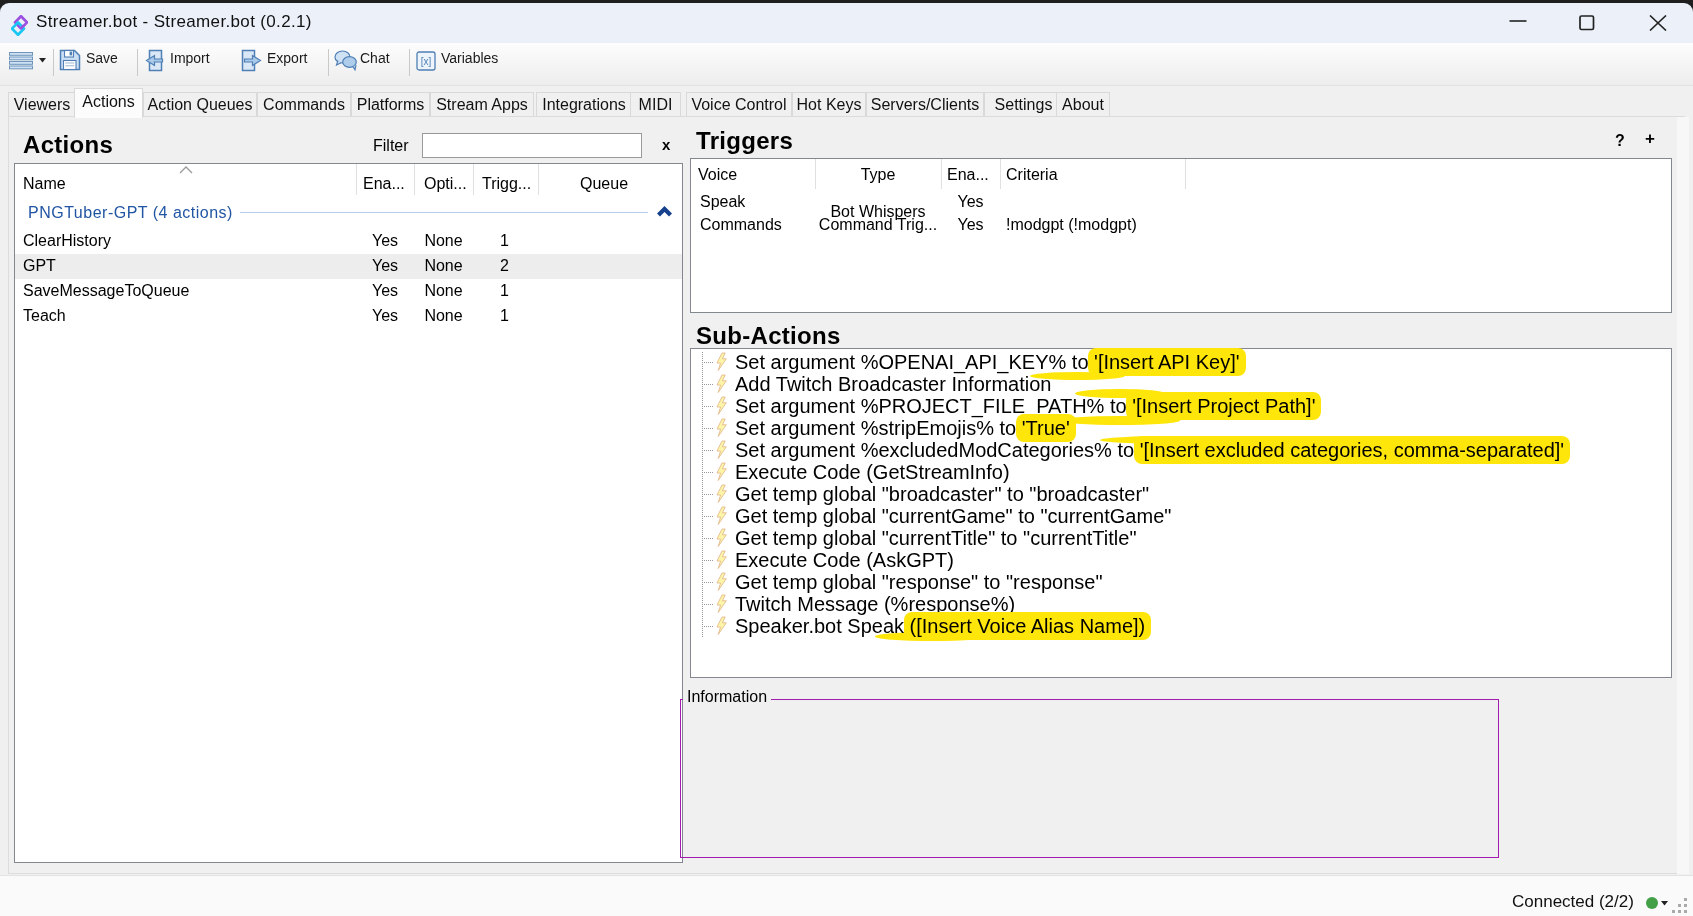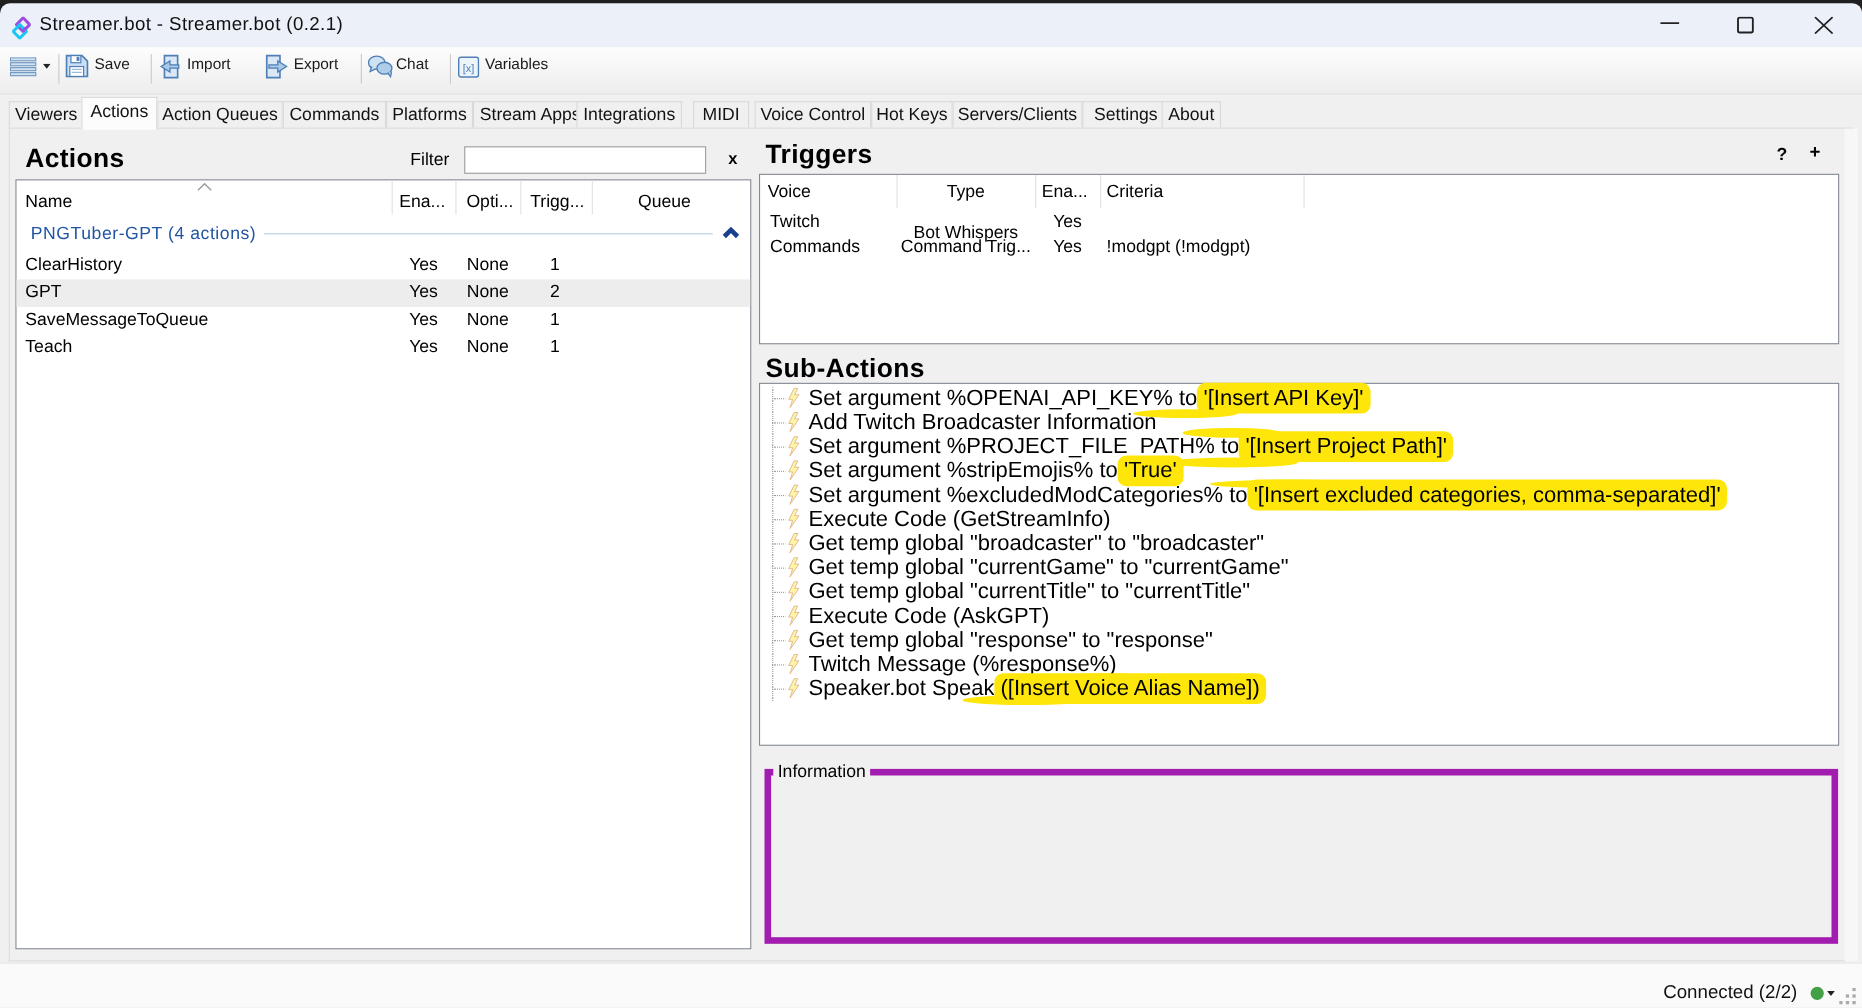--- a/index.html
+++ b/index.html
@@ -20,21 +20,21 @@
   font-size:16px; text-align:center; line-height:24px; color:#111; }
 .tab.sel { top:2px; height:30px; background:#fcfcfc; z-index:5; line-height:26px; }
 #page { position:absolute; left:8px; top:116px; width:1677px; height:758px; background:#f0f0f0;
   border:1px solid #dcdcdc; }
 
 .h1 { position:absolute; font-size:24px; font-weight:bold; color:#000; letter-spacing:0.3px; }
 
 #ltable { position:absolute; left:14px; top:163px; width:669px; height:700px; background:#fff; border:1px solid #828790; }
 #rtriggers { position:absolute; left:690px; top:158px; width:982px; height:155px; background:#fff; border:1px solid #828790; }
 #rsub { position:absolute; left:690px; top:348px; width:982px; height:330px; background:#fff; border:1px solid #828790; }
-#rinfo { position:absolute; left:695px; top:699px; width:976px; height:159px; border:6px solid #a21caf; }
+#rinfo { position:absolute; left:680px; top:699px; width:819px; height:159px; border:1px solid #a21caf; }
 #rinfo .lbl { position:absolute; left:2px; top:-12px; font-size:16px; background:#f0f0f0; padding:0 4px; }
 .cell { position:absolute; font-size:16px; white-space:nowrap; line-height:18px; }
 .hsep { position:absolute; width:1px; background:#e0e0e0; }
 
 #filterbox { position:absolute; left:422px; top:133px; width:220px; height:25px; background:#fff; border:1px solid #999; }
 .hl { background:#ffe60a; border-radius:8px; padding:3px 6px; margin:-3px -6px; position:relative; }
 .blob { position:absolute; background:#ffe60a; border-radius:50%; z-index:1; }
 
 #vdots { position:absolute; left:702px; top:352px; width:1px; height:286px;
   background:repeating-linear-gradient(to bottom,#999 0 1px,transparent 1px 2px); }
@@ -119,21 +119,21 @@
   </svg>
   <span class="tbtext" style="left:441px">Variables</span>
 </div>
 <div id="tabstrip">
   <div class="tab" style="left:8px;width:68px">Viewers</div>
   <div class="tab sel" style="left:74px;width:69px">Actions</div>
   <div class="tab" style="left:143px;width:114px">Action Queues</div>
   <div class="tab" style="left:257px;width:94px">Commands</div>
   <div class="tab" style="left:351px;width:79px">Platforms</div>
   <div class="tab" style="left:430px;width:104px">Stream Apps</div>
-  <div class="tab" style="left:524px;width:96px">Integrations</div>
+  <div class="tab" style="left:536px;width:96px">Integrations</div>
   <div class="tab" style="left:630px;width:51px">MIDI</div>
   <div class="tab" style="left:686px;width:106px">Voice Control</div>
   <div class="tab" style="left:792px;width:74px">Hot Keys</div>
   <div class="tab" style="left:866px;width:118px">Servers/Clients</div>
   <div class="tab" style="left:984px;width:79px">Settings</div>
   <div class="tab" style="left:1056px;width:54px">About</div>
 </div>
 <div id="page"></div>
 <div class="abs" style="left:1677px;top:117px;width:12px;height:757px;background:#f7f7f7"></div>
 
@@ -184,21 +184,21 @@
 <div class="cell" style="left:1645px;top:130px;font-weight:bold;font-size:17px">+</div>
 <div id="rtriggers"></div>
 <div class="hsep" style="left:815px;top:159px;height:30px"></div>
 <div class="hsep" style="left:941px;top:159px;height:30px"></div>
 <div class="hsep" style="left:1000px;top:159px;height:30px"></div>
 <div class="hsep" style="left:1185px;top:159px;height:30px"></div>
 <div class="cell" style="left:698px;top:166px">Voice</div>
 <div class="cell" style="left:815px;top:166px;width:126px;text-align:center">Type</div>
 <div class="cell" style="left:947px;top:166px">Ena...</div>
 <div class="cell" style="left:1006px;top:166px">Criteria</div>
-<div class="cell" style="left:700px;top:193px">Twitch</div>
+<div class="cell" style="left:700px;top:193px">Speak</div>
 <div class="cell" style="left:815px;top:203px;width:126px;text-align:center">Bot Whispers</div>
 <div class="cell" style="left:941px;top:193px;width:59px;text-align:center">Yes</div>
 <div class="cell" style="left:700px;top:216px">Commands</div>
 <div class="cell" style="left:815px;top:216px;width:126px;text-align:center">Command Trig...</div>
 <div class="cell" style="left:941px;top:216px;width:59px;text-align:center">Yes</div>
 <div class="cell" style="left:1006px;top:216px">!modgpt (!modgpt)</div>
 <div class="h1" style="left:696px;top:322px">Sub-Actions</div>
 <div id="rsub"></div>
 <div id="vdots"></div>
 <div class="blob" style="left:1030px;top:372px;width:95px;height:8px"></div>

